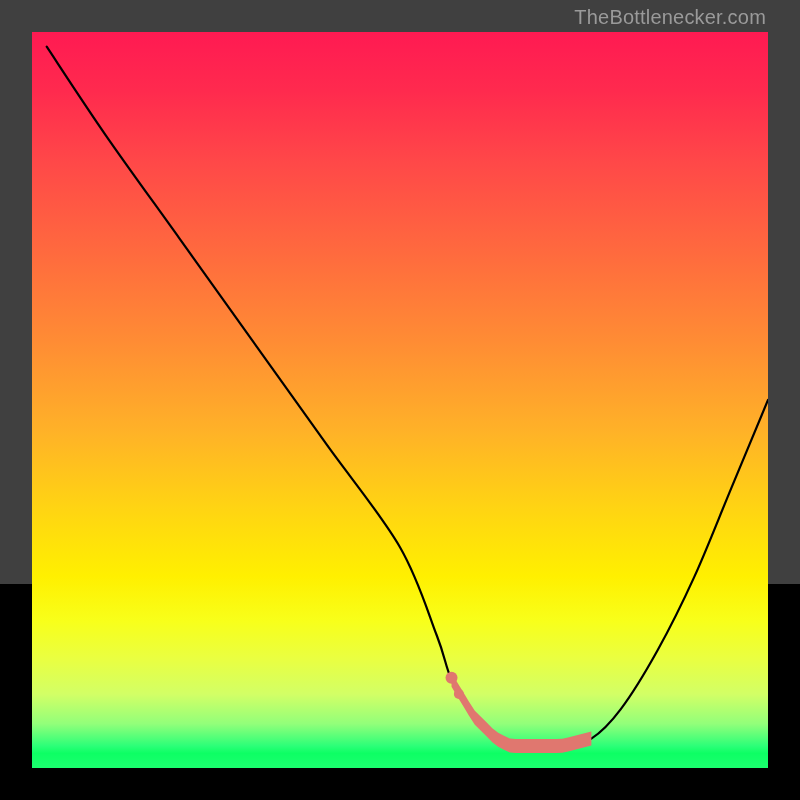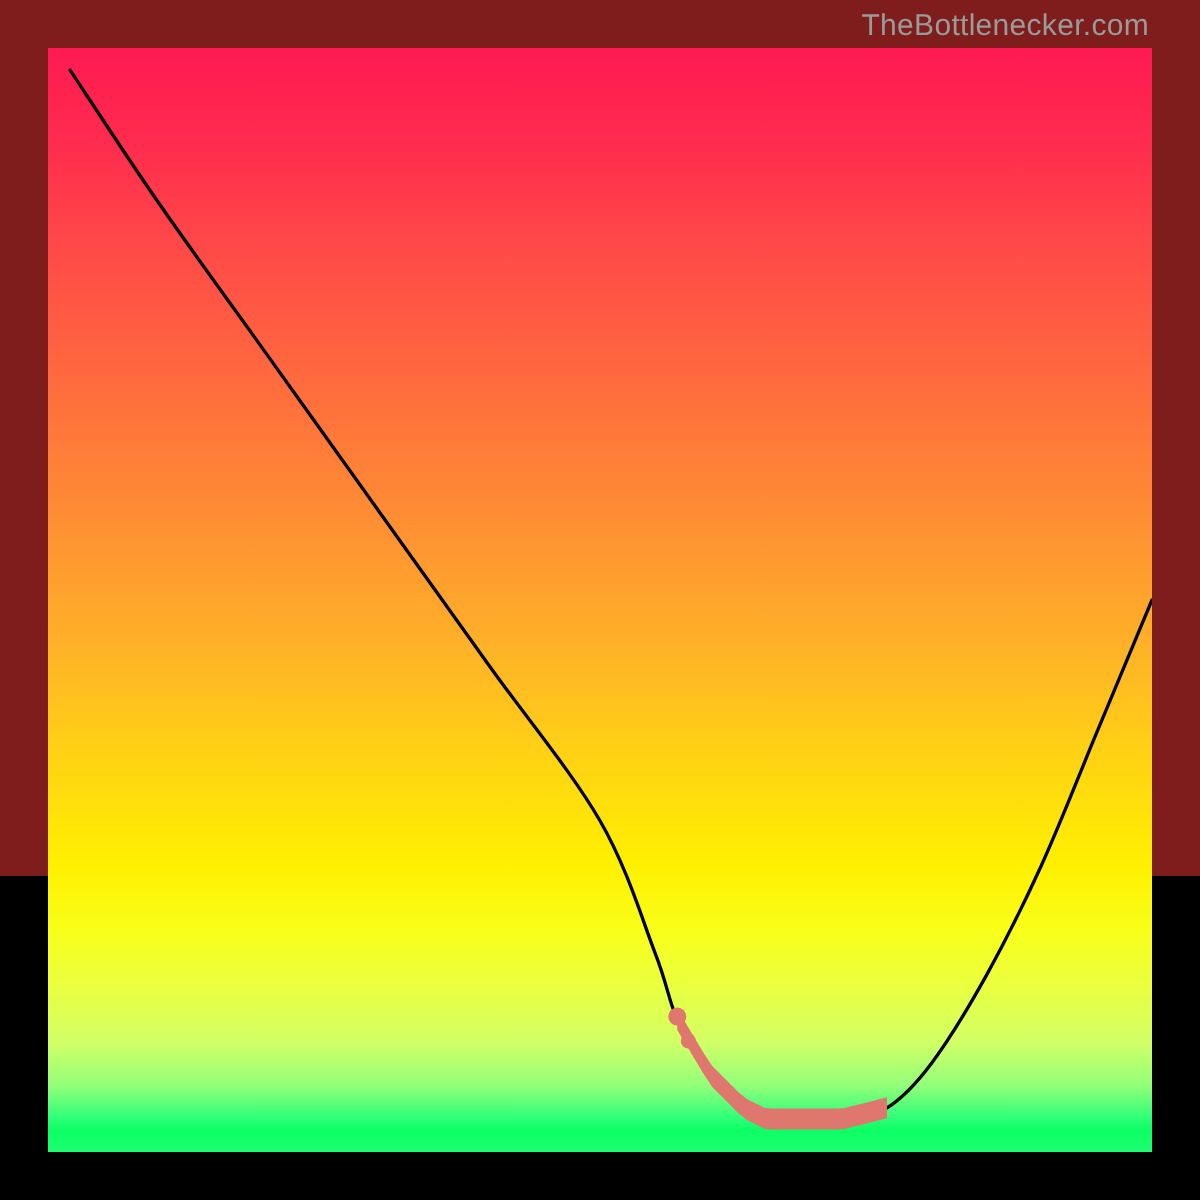--- a/index.html
+++ b/index.html
@@ -8,21 +8,21 @@
     width: 800px;
     height: 800px;
     background: #000;
     overflow: hidden;
     font-family: Arial, Helvetica, sans-serif;
   }
   .frame {
     position: relative;
     width: 800px;
     height: 584px;
-    background: #7f1d1d;
+    background: #404040;
   }
   .plot-area {
     position: absolute;
     left: 32px;
     top: 32px;
     width: 736px;
     height: 736px;
     
     background: linear-gradient(
       to bottom,

